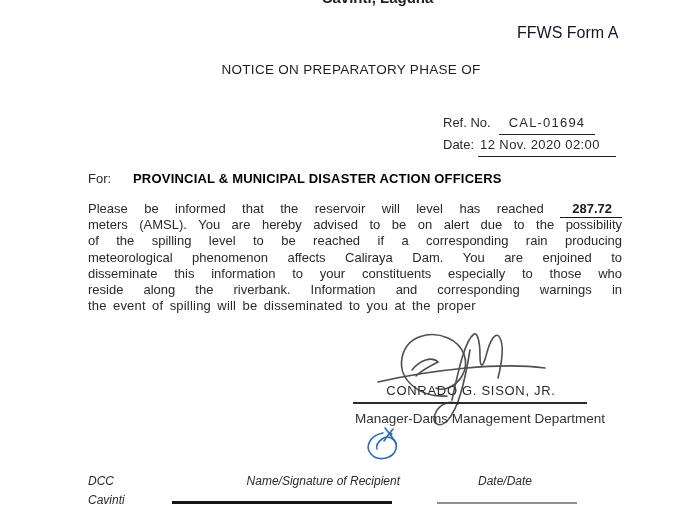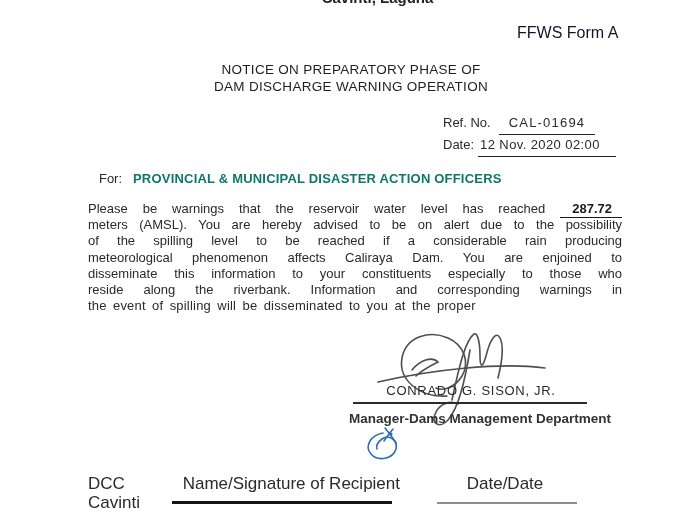--- a/index.html
+++ b/index.html
@@ -22,78 +22,77 @@
   #title{left:120px;top:61px;width:462px;text-align:center;
          font-weight:normal;font-size:13.5px;line-height:17px;letter-spacing:.3px;color:#1f1f1f;}
 
   
   #refblock{left:443px;top:113px;font-size:13px;line-height:20px;color:#2a2a2a;}
   .u-val{display:inline-block;border-bottom:1.6px solid #222;letter-spacing:1.2px;padding:0 10px 1px 10px;margin-left:8px;}
   .u-val2{display:inline-block;border-bottom:1.6px solid #222;letter-spacing:.4px;padding:0 16px 1px 2px;margin-left:4px;}
 
   
   #forline{left:88px;top:171px;font-size:13px;}
-  #forline .lbl{display:inline-block;width:45px;text-align:center;}
-  #forline .val{font-weight:bold;letter-spacing:.2px;color:#0f766e;}
+  #forline .lbl{display:inline-block;width:45px;}
+  #forline .val{font-weight:bold;letter-spacing:.2px;color:#000000;}
 
   
   #notice-body{left:88px;top:201px;width:534px;font-size:13px;color:#2a2a2a;}
   .bline{height:16.2px;overflow:visible;}
   .jline{text-align:justify;text-align-last:justify;-moz-text-align-last:justify;}
   .lvl{font-weight:bold;color:#1a1a1a;border-bottom:1.7px solid #1a1a1a;padding:0 10px 1px 12px;}
   .loose{word-spacing:2.5px;letter-spacing:.2px;}
 
   
   #sig-svg{left:350px;top:323px;pointer-events:none;}
   #sig-name{left:355px;top:383px;width:232px;text-align:center;font-size:13px;letter-spacing:.7px;color:#2a2a2a;}
   #sig-underline{left:353px;top:402px;width:234px;height:2px;background:#2b2b2b;}
-  #sig-position{left:330px;top:411px;width:300px;text-align:center;font-size:13.5px;font-weight:bold;color:#333;}
+  #sig-position{left:330px;top:411px;width:300px;text-align:center;font-size:13.5px;font-weight:normal;color:#333;}
 
   
-  .footer-text{font-size:17px;color:#2a2a2a;}
+  .footer-text{font-size:12px;color:#2a2a2a;font-style:italic;}
   #office1{left:88px;top:474px;}
   #office2{left:88px;top:493px;}
   #recipient-label{left:160px;top:474px;width:240px;text-align:right;}
   #recipient-line{left:172px;top:501px;width:220px;height:3px;background:#161616;}
   #datetime-label{left:440px;top:474px;width:130px;text-align:center;}
   #datetime-line{left:437px;top:502px;width:140px;height:2px;background:#8f8f8f;}
 </style>
 </head>
 <body>
 
 <div id="page">
 
   <div class="abs" id="loc-clip">
     <div class="inner">Cavinti, Laguna</div>
   </div>
 
   <div class="abs" id="form-code">FFWS Form A</div>
 
   <div class="abs" id="title">
     <div>NOTICE ON PREPARATORY PHASE OF</div>
-    <div>DAM DISCHARGE WARNING OPERATION</div>
   </div>
 
   <div class="abs" id="refblock">
     <div>
       <span>Ref. No.</span><span class="u-val">CAL-01694</span>
     </div>
     <div>
       <span>Date:</span><span class="u-val2">12 Nov. 2020 02:00</span>
     </div>
   </div>
 
   <div class="abs" id="forline">
     <span class="lbl">For:</span><span class="val">PROVINCIAL &amp; MUNICIPAL DISASTER ACTION OFFICERS</span>
   </div>
 
   <div class="abs" id="notice-body">
-    <div class="bline jline"><span>Please be warnings that the reservoir water level has reached</span> <span class="lvl">287.72</span></div>
+    <div class="bline jline"><span>Please be informed that the reservoir will level has reached</span> <span class="lvl">287.72</span></div>
     <div class="bline jline">meters (AMSL). You are hereby advised to be on alert due to the possibility</div>
-    <div class="bline jline">of the spilling level to be reached if a considerable rain producing</div>
+    <div class="bline jline">of the spilling level to be reached if a corresponding rain producing</div>
     <div class="bline jline">meteorological phenomenon affects Caliraya Dam. You are enjoined to</div>
     <div class="bline jline">disseminate this information to your constituents especially to those who</div>
     <div class="bline jline">reside along the riverbank. Information and corresponding warnings in</div>
     <div class="bline loose">the event of spilling will be disseminated to you at the proper</div>
   </div>
 
   <svg class="abs" id="sig-svg" width="230" height="142" viewBox="350 323 230 142">
     <g fill="none" stroke="#4f4f4f" stroke-width="1.6" stroke-linecap="round">
       <path d="M447,396 C420,398 398,380 402,358 C406,336 430,330 448,338 C464,345 470,362 462,376 C456,386 444,392 436,388"></path>
       <path d="M378,382 C430,370 500,362 545,368"></path>

